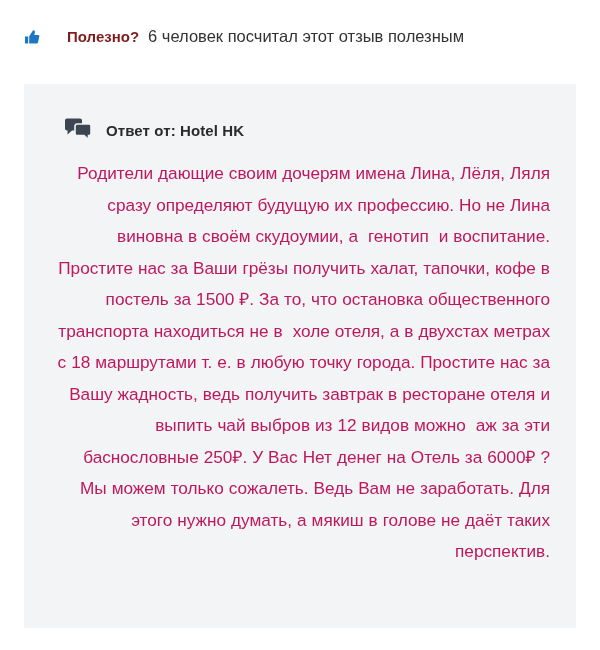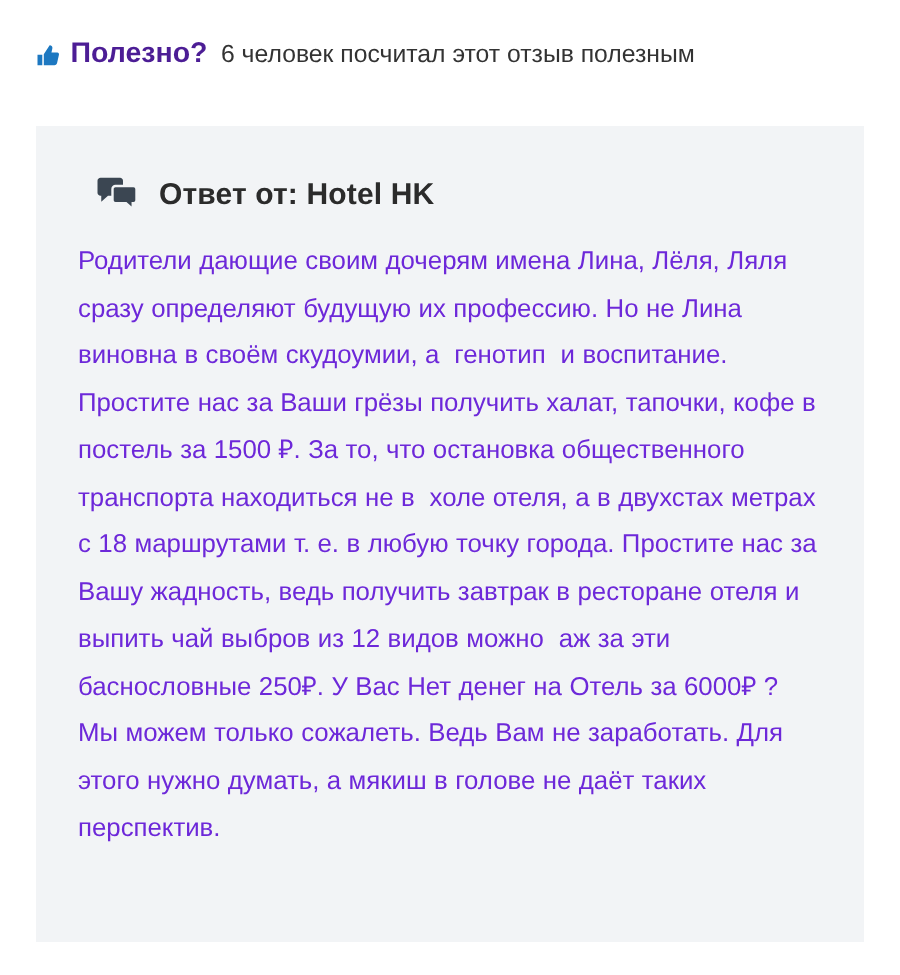--- a/index.html
+++ b/index.html
@@ -32,24 +32,25 @@
     width: 16px;
     height: 16px;
     margin-right: 7px;
     display: inline-block;
     flex: 0 0 auto;
     position: relative;
     top: 1px;
   }
   .thumb-icon svg { display: block; }
   .helpful-label {
-    color: #4c1d95;
-    font-size: 19px;
+    color: #7f1d1d;
+    font-size: 15px;
     font-weight: bold;
     white-space: nowrap;
+    margin-left: 20px;
   }
   .helpful-count {
     color: #333333;
     font-size: 16.5px;
     margin-left: 9px;
     white-space: nowrap;
   }
 
   
   .answer-card {
@@ -68,30 +69,30 @@
     margin: 8px 0 16px 12px;
   }
   .bubble-icon {
     width: 28px;
     height: 24px;
     margin-right: 14px;
     flex: 0 0 auto;
   }
   .bubble-icon svg { display: block; }
   .answer-title {
-    font-size: 20px;
+    font-size: 15px;
     font-weight: bold;
     color: #2b2b2b;
     letter-spacing: 0.1px;
   }
   .answer-body {
     font-size: 17.2px;
     line-height: 31.5px;
-    color: #6d28d9;
-    text-align: left;
+    color: #be185d;
+    text-align: right;
     white-space: pre-wrap;
     word-spacing: 0.2px;
   }
 </style>
 </head>
 <body>
 
 <div class="page">
 
   <div class="helpful-row">

